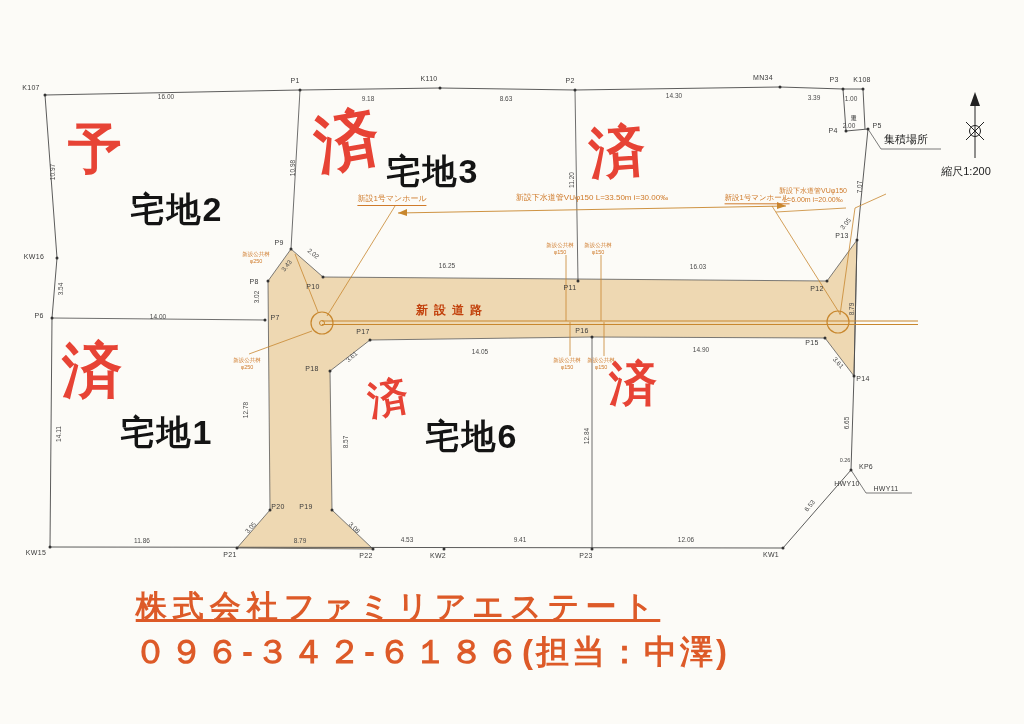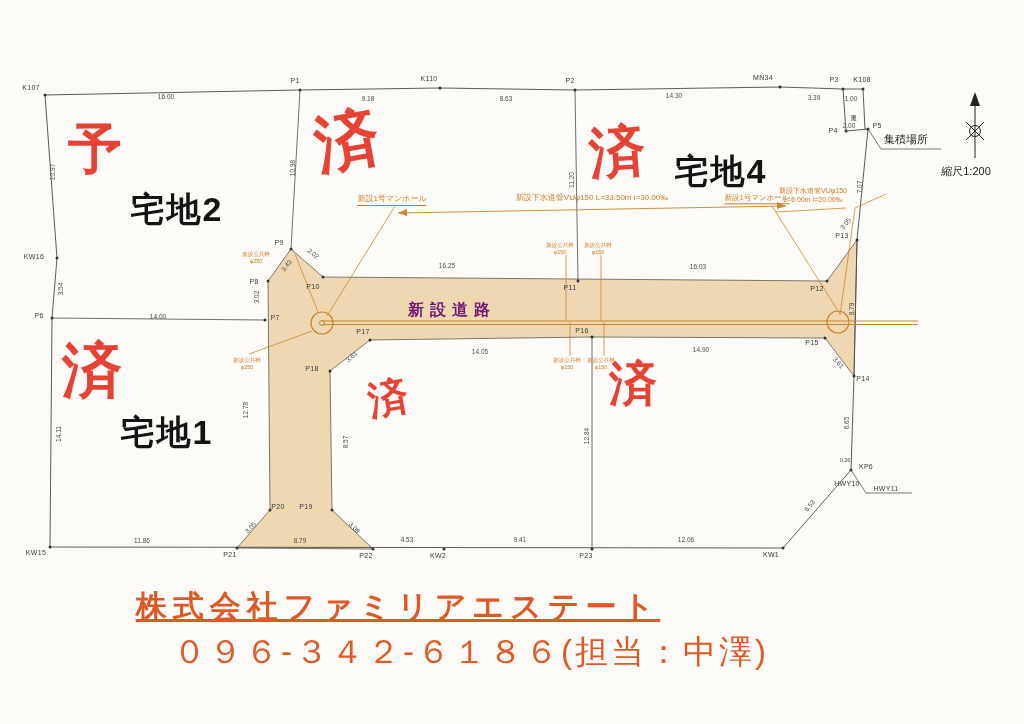--- a/index.html
+++ b/index.html
@@ -9,28 +9,28 @@
   #label-layer{position:absolute;left:0;top:0;width:100%;height:100%;}
   #label-layer > div{position:absolute;transform:translate(-50%,-50%);white-space:pre-line;}
   .pt{font-size:7px;line-height:1;color:#3a3a3a;letter-spacing:.3px;}
   .dot{width:3px;height:3px;background:#333;border-radius:50%;}
   .dim{font-size:6.5px;line-height:1;color:#4a4a4a;}
   .stamp{font-weight:900;color:#e63a2b;line-height:1;opacity:.95;}
   .lot{font-size:34px;font-weight:800;color:#141414;letter-spacing:2px;line-height:1;}
   .note{color:#cf7a2a;line-height:1.25;text-align:center;}
   .note.u{border-bottom:1px solid #cf7a2a;padding-bottom:1px;}
   .note.vert{writing-mode:vertical-rl;color:#555;}
-  #road-name{position:absolute;font-size:16px;font-weight:600;letter-spacing:6px;color:#701a75;
+  #road-name{position:absolute;font-size:12px;font-weight:600;letter-spacing:6px;color:#c2410c;
              transform:translate(-50%,-50%);}
   #facility{position:absolute;font-size:11px;color:#222;transform:translate(-50%,-50%);}
   #scale{position:absolute;font-size:11px;color:#222;transform:translate(-50%,-50%);}
   #company{position:absolute;left:398px;top:607px;transform:translate(-50%,-50%);
            font-size:31px;font-weight:700;letter-spacing:6px;color:#dd5a28;white-space:nowrap;text-decoration:underline;}
   #phone{position:absolute;left:432px;top:652px;transform:translate(-50%,-50%);
-         font-size:33px;font-weight:400;letter-spacing:3px;color:#dd5a28;white-space:nowrap;margin-left:39px;}
+         font-size:33px;font-weight:700;letter-spacing:3px;color:#dd5a28;white-space:nowrap;}
 </style>
 </head>
 <body>
 
 <div id="canvas">
 
   <svg id="plan-svg" width="1024" height="724" viewBox="0 0 1024 724">
 
     <polygon points="291,249 323,277 827,281 857,240 854,376 825,338 592,337 370,340 330,371 332,510 373,549 237,548 270,510 268,281" fill="#eed8b2" stroke="#5a5a5a" stroke-width="0.8"></polygon>
 
@@ -166,21 +166,22 @@
       <div class="dim" style="left: 686px; top: 540px; font-size: 6.5px; transform: translate(-50%, -50%) rotate(0deg);">12.06</div>
       <div class="dim" style="left: 845px; top: 461px; font-size: 5.5px; transform: translate(-50%, -50%) rotate(0deg);">0.26</div>
       <div class="stamp" style="left: 95px; top: 148px; font-size: 54px; transform: translate(-50%, -50%) rotate(0deg); color: rgb(230, 58, 43);">予</div>
       <div class="stamp" style="left: 347px; top: 141px; font-size: 64px; transform: translate(-50%, -50%) rotate(-10deg); color: rgb(230, 58, 43);">済</div>
       <div class="stamp" style="left: 617px; top: 152px; font-size: 56px; transform: translate(-50%, -50%) rotate(-4deg); color: rgb(230, 58, 43);">済</div>
       <div class="stamp" style="left: 92px; top: 371px; font-size: 60px; transform: translate(-50%, -50%) rotate(0deg); color: rgb(230, 58, 43);">済</div>
       <div class="stamp" style="left: 388px; top: 398px; font-size: 40px; transform: translate(-50%, -50%) rotate(-10deg); color: rgb(230, 58, 43);">済</div>
       <div class="stamp" style="left: 633px; top: 384px; font-size: 48px; transform: translate(-50%, -50%) rotate(0deg); color: rgb(230, 58, 43);">済</div>
       <div class="lot" style="left: 167px; top: 432px;">宅地1</div>
       <div class="lot" style="left: 177px; top: 209px;">宅地2</div>
-      <div class="lot" style="left: 721px; top: 171px;">宅地4</div>
+      <div class="lot" style="left: 433px; top: 171px;">宅地3</div>
+      <div class="lot" style="left: 472px; top: 436px;">宅地6</div>
       <div class="note u" style="left: 392px; top: 200px; font-size: 8px;">新設1号マンホール</div>
       <div class="note" style="left: 592px; top: 198px; font-size: 8px; text-align: right;">新設下水道管VUφ150 L=33.50m i=30.00‰</div>
       <div class="note u" style="left: 757px; top: 199px; font-size: 7.5px;">新設1号マンホール</div>
       <div class="note" style="left: 813px; top: 196px; font-size: 7px;">新設下水道管VUφ150
 L=6.00m i=20.00‰</div>
       <div class="note" style="left: 256px; top: 258px; font-size: 5.5px;">新設公共桝
 φ250</div>
       <div class="note" style="left: 247px; top: 364px; font-size: 5.5px;">新設公共桝
 φ250</div>
       <div class="note" style="left: 560px; top: 249px; font-size: 5.5px;">新設公共桝

